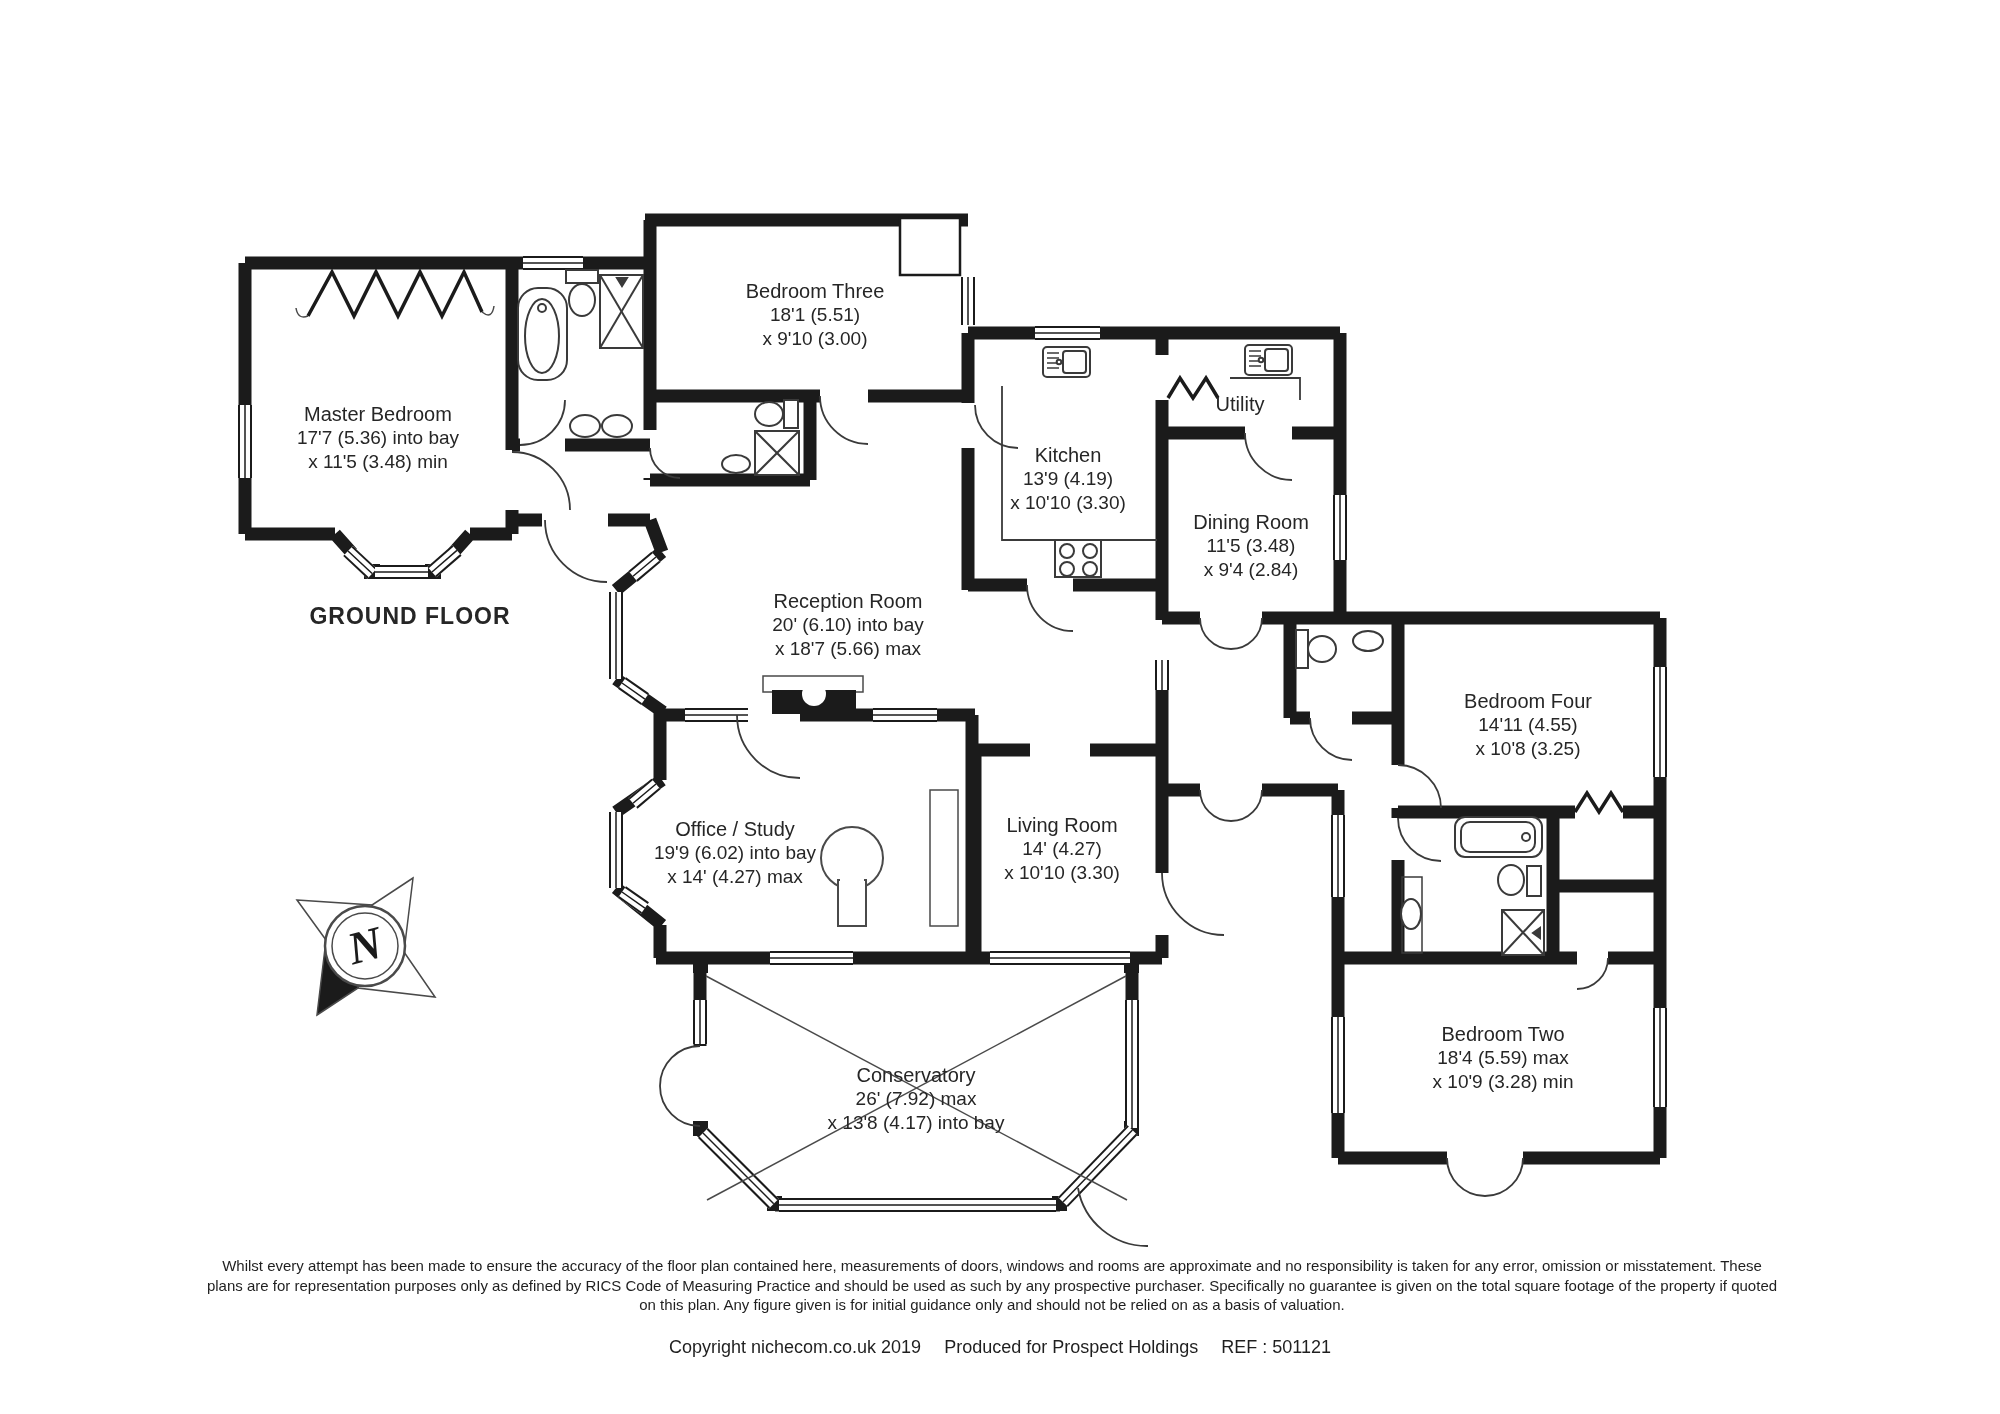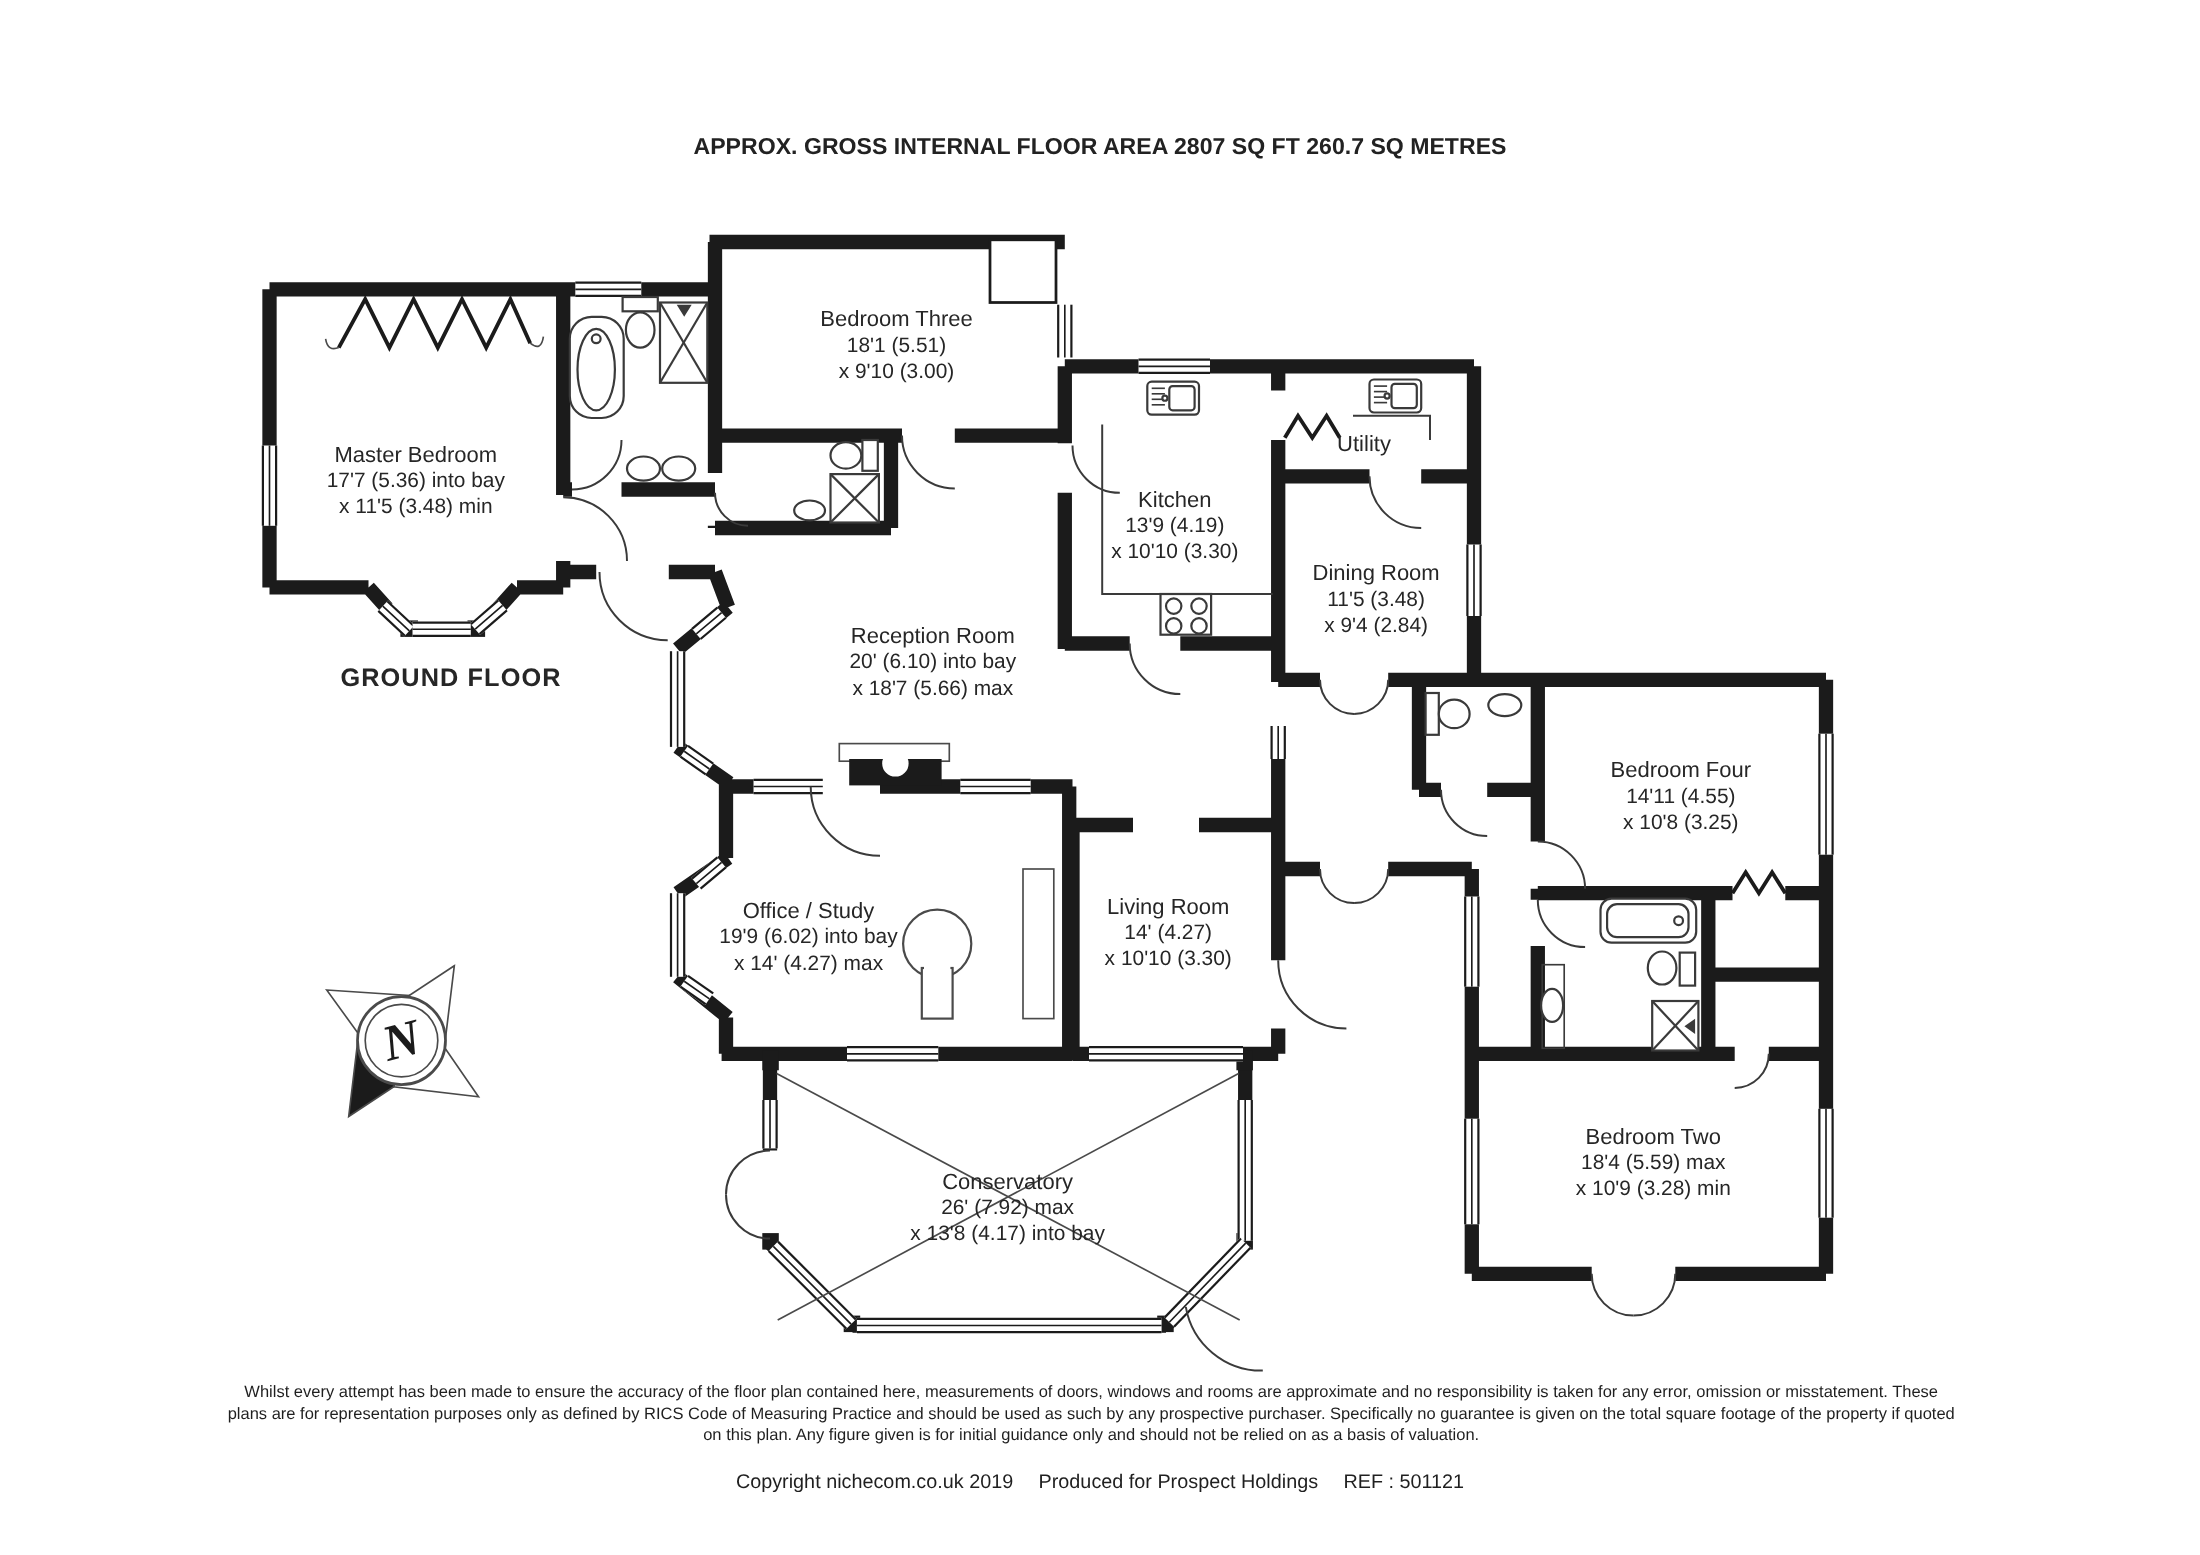--- a/index.html
+++ b/index.html
@@ -291,21 +291,20 @@
         <polygon points="297,900 372,905 365,946 326,940"></polygon>
         <polygon points="435,997 404,952 365,946 358,988"></polygon>
         <polygon points="317,1015 358,988 365,946 326,940" fill="#1b1b1b"></polygon>
       </g>
       <circle cx="365" cy="946" r="40" fill="#ffffff" stroke="#4a4a4a" stroke-width="2.5"></circle>
       <circle cx="365" cy="946" r="33" fill="none" stroke="#4a4a4a" stroke-width="1.5"></circle>
       <text x="365" y="961" text-anchor="middle" transform="rotate(-15 365 946)" font-family="Liberation Serif, serif" font-style="italic" font-weight="bold" font-size="46" fill="#1b1b1b">N</text>
     </g>
   </svg>
 
-  <div class="page-subtitle">APPROX. GROSS INTERNAL FLOOR AREA 2807 SQ FT 260.7 SQ METRES</div>
 
   <div class="room-label" style="left:378px;top:437px">
     <div class="rn">Master Bedroom</div>
     <div class="rd">17'7 (5.36) into bay</div>
     <div class="rd">x 11'5 (3.48) min</div>
   </div>
 
   <div class="floor-label" style="left:410px;top:616px">GROUND FLOOR</div>
 
   <div class="room-label" style="left:815px;top:314px">
@@ -323,21 +322,21 @@
   <div class="room-label" style="left:1240px;top:404px">
     <div class="rn">Utility</div>
   </div>
 
   <div class="room-label" style="left:1251px;top:545px">
     <div class="rn">Dining Room</div>
     <div class="rd">11'5 (3.48)</div>
     <div class="rd">x 9'4 (2.84)</div>
   </div>
 
-  <div class="room-label" style="left:848px;top:602px">
+  <div class="room-label" style="left:848px;top:624px">
     <div class="rn">Reception Room</div>
     <div class="rd">20' (6.10) into bay</div>
     <div class="rd">x 18'7 (5.66) max</div>
   </div>
 
   <div class="room-label" style="left:735px;top:852px">
     <div class="rn">Office / Study</div>
     <div class="rd">19'9 (6.02) into bay</div>
     <div class="rd">x 14' (4.27) max</div>
   </div>

